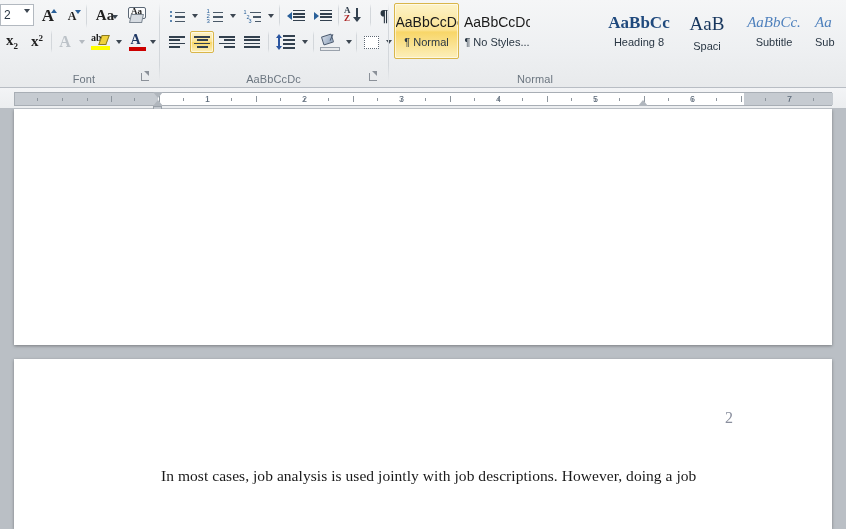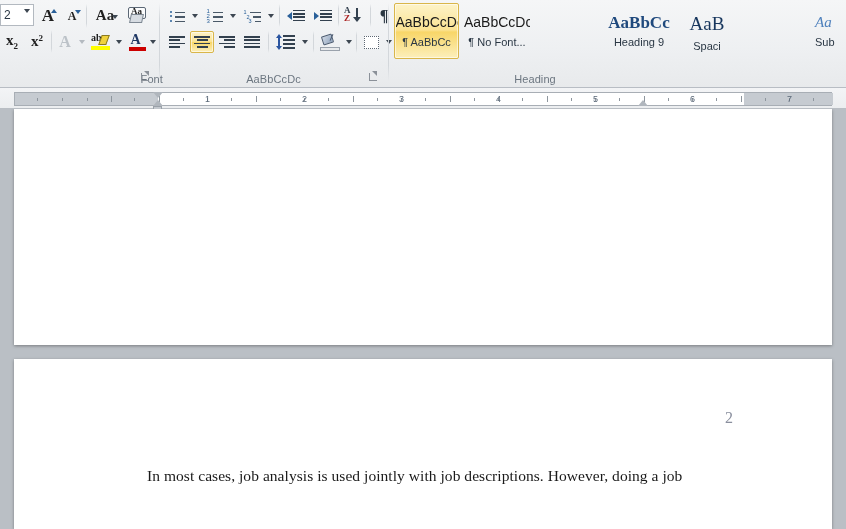--- a/index.html
+++ b/index.html
@@ -163,21 +163,21 @@
     position: absolute; left: 711px; top: 50px;
     font-family: "Liberation Serif", serif;
     font-size: 16px; color: #8a8f9e;
   }
   .body-line {
     position: absolute;
     font-family: "Liberation Serif", serif;
     font-size: 15.5px; color: #1a1a1a;
     white-space: nowrap; letter-spacing: .05px;
   }
-  #body-l1 { left: 133px; top: 108px; }
+  #body-l1 { left: 147px; top: 108px; }
   #body-l2 { left: 96px; top: 145px; }
 </style>
 </head>
 <body>
 
 <div id="ribbon">
 
   <div class="group" id="g-font" style="left:0px;width:158px;">
 
     <div id="fontsize-box">
@@ -239,21 +239,21 @@
     <div class="rbtn" style="left:126px;top:30px;width:22px;height:23px;">
       <span style="position:relative;display:block;width:17px;height:18px;">
         <span class="glyph" style="position:absolute;left:2px;top:0px;font-size:14px;font-weight:bold;color:#1f3864;">A</span>
         <span style="position:absolute;left:0px;bottom:0px;width:17px;height:4px;background:#cc0000;"></span>
       </span>
     </div>
     <div class="caret-wrap" style="left:148px;top:30px;width:10px;height:23px;">
         <span class="caret"></span>
       </div>
 
-    <div class="group-label" style="text-align:right;left:5px;">Font</div>
+    <div class="group-label" style="text-align:center;left:5px;">Font</div>
     <div class="dlg-launcher" style="right:6px;"></div>
   </div>
   <div class="group-sep" style="left:159px;"></div>
 
   <div class="group" id="g-paragraph" style="left:161px;width:225px;">
 
     <div class="rbtn" style="left:4px;top:4px;width:24px;height:23px;">
       <span class="bars">
         <b style="top:1px;"></b>
           <i style="top:2px;width:10px;"></i>
@@ -403,46 +403,50 @@
 
     <div class="group-label">AaBbCcDc</div>
     <div class="dlg-launcher" style="right:6px;"></div>
   </div>
   <div class="group-sep" style="left:388px;"></div>
 
   <div class="group" id="g-styles" style="left:390px;width:456px;">
 
     <div class="rbtn sel" style="left:4px;top:3px;width:65px;height:56px;flex-direction:column;justify-content:center;">
       <span class="glyph" style="font-size:14px;color:#1a1a1a;white-space:nowrap;overflow:hidden;width:62px;text-align:center;font-family:'Liberation Sans',sans-serif;">AaBbCcDc</span>
-      <span style="font-size:11px;color:#2a3744;margin-top:7px;white-space:nowrap;">¶ AaBbCc</span>
+      <span style="font-size:11px;color:#2a3744;margin-top:7px;white-space:nowrap;">¶ Normal</span>
     </div>
 
     <div class="rbtn" style="left:72px;top:3px;width:70px;height:56px;flex-direction:column;justify-content:center;">
       <span class="glyph" style="font-size:14px;color:#1a1a1a;white-space:nowrap;overflow:hidden;width:66px;text-align:center;font-family:'Liberation Sans',sans-serif;">AaBbCcDc</span>
-      <span style="font-size:11px;color:#2a3744;margin-top:7px;white-space:nowrap;">¶ No Font...</span>
+      <span style="font-size:11px;color:#2a3744;margin-top:7px;white-space:nowrap;">¶ No Styles...</span>
     </div>
 
 
     <div class="rbtn" style="left:215px;top:3px;width:68px;height:56px;flex-direction:column;justify-content:center;">
       <span class="glyph" style="font-size:17px;color:#1f497d;font-weight:bold;white-space:nowrap;">AaBbCc</span>
-      <span style="font-size:11px;color:#2a3744;margin-top:5px;white-space:nowrap;">Heading 9</span>
+      <span style="font-size:11px;color:#2a3744;margin-top:5px;white-space:nowrap;">Heading 8</span>
     </div>
 
     <div class="rbtn" style="left:287px;top:3px;width:60px;height:56px;flex-direction:column;justify-content:center;">
       <span class="glyph" style="font-size:19px;color:#17365d;white-space:nowrap;line-height:26px;">AaB</span>
       <span style="font-size:11px;color:#2a3744;margin-top:3px;white-space:nowrap;">Spaci</span>
     </div>
 
+    <div class="rbtn" style="left:350px;top:3px;width:68px;height:56px;flex-direction:column;justify-content:center;">
+      <span class="glyph" style="font-size:15px;color:#4f81bd;font-style:italic;white-space:nowrap;">AaBbCc.</span>
+      <span style="font-size:11px;color:#2a3744;margin-top:6px;white-space:nowrap;">Subtitle</span>
+    </div>
 
     <div class="rbtn" style="left:420px;top:3px;width:40px;height:56px;flex-direction:column;justify-content:center;align-items:flex-start;overflow:hidden;">
       <span class="glyph" style="font-size:15px;color:#4f81bd;font-style:italic;white-space:nowrap;padding-left:4px;">Aa</span>
       <span style="font-size:11px;color:#2a3744;margin-top:6px;white-space:nowrap;padding-left:4px;">Sub</span>
     </div>
 
-    <div class="group-label" style="width:290px;left:0;">Heading</div>
+    <div class="group-label" style="width:290px;left:0;">Normal</div>
   </div>
 
 </div>
 
 <div id="ruler">
   <div id="ruler-track">
 
     <div class="ruler-margin" style="left:0px;width:143px;"></div>
 
     <div class="ruler-margin" style="left:729px;width:89px;"></div>

